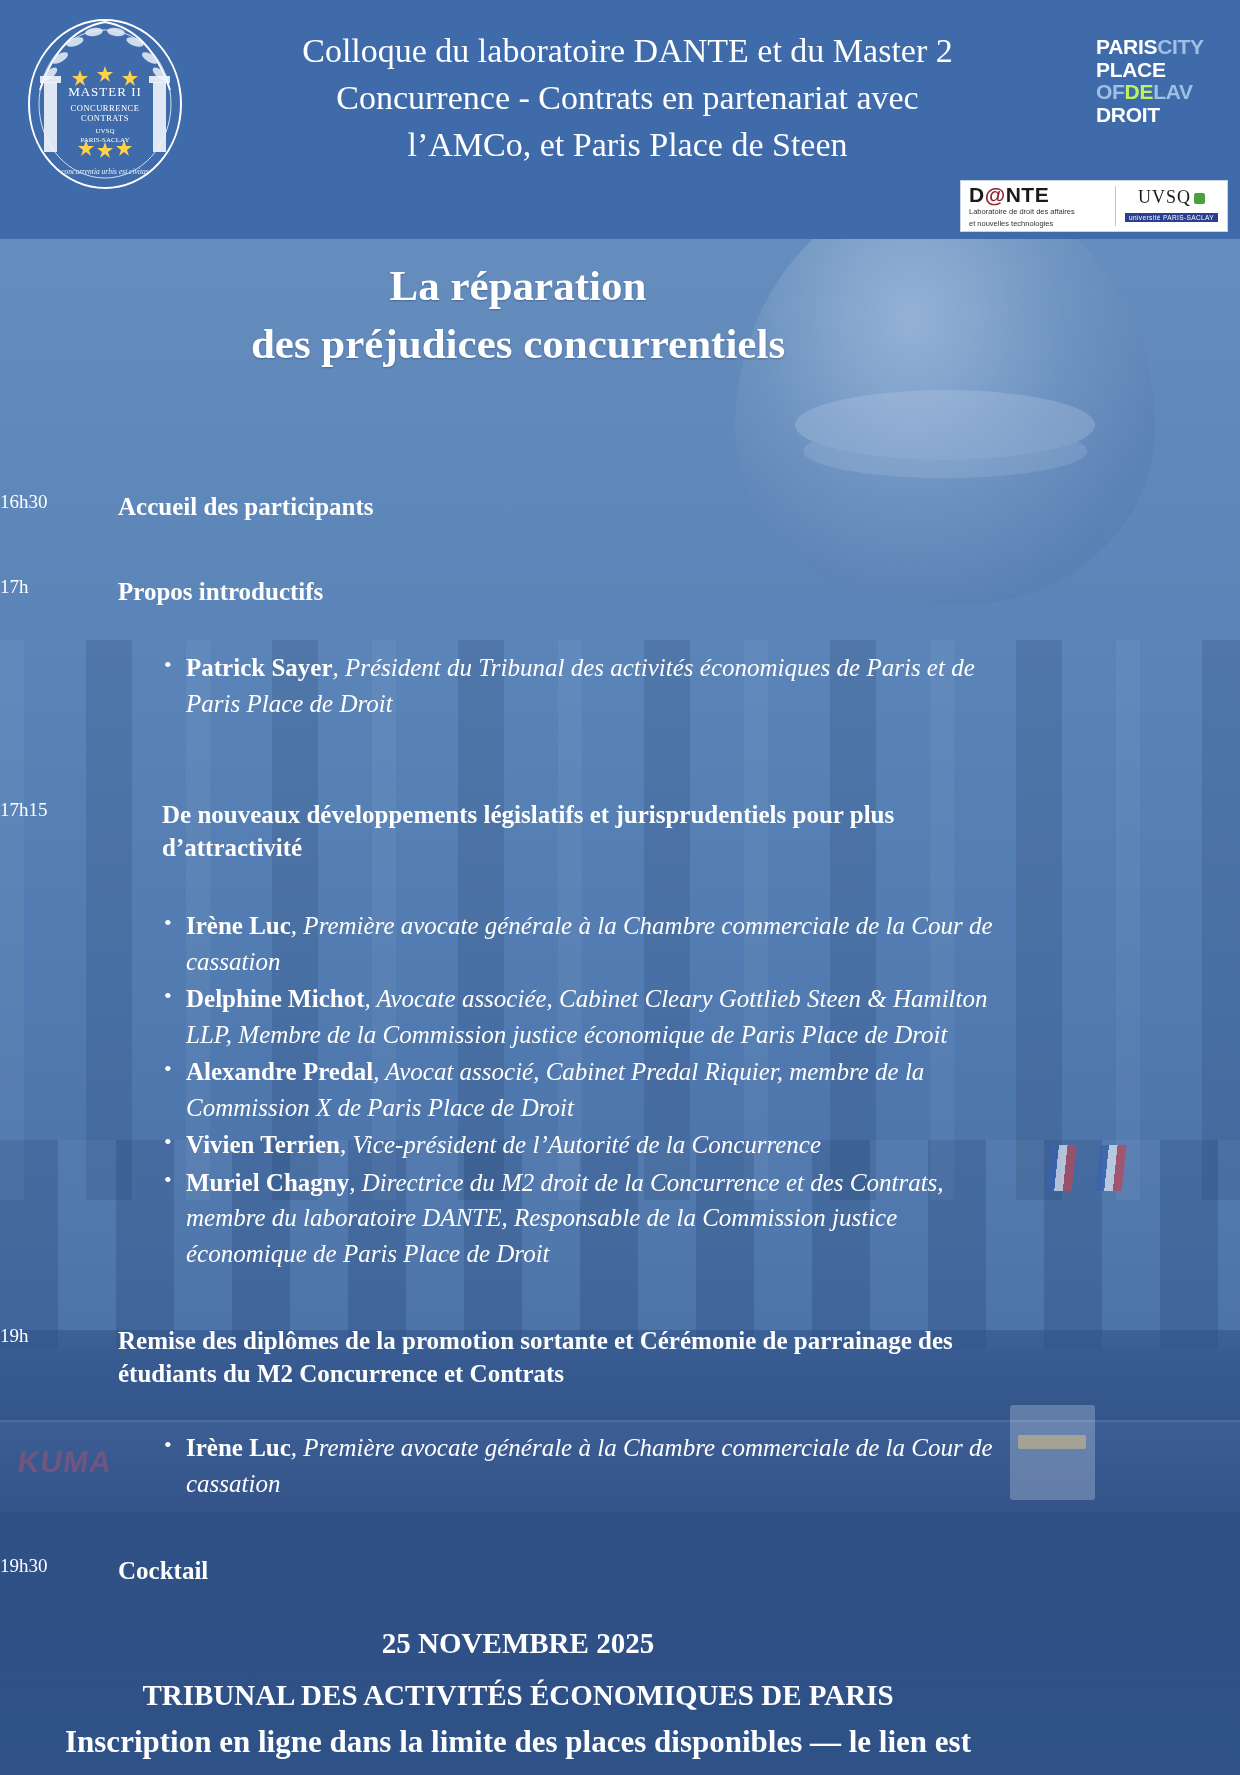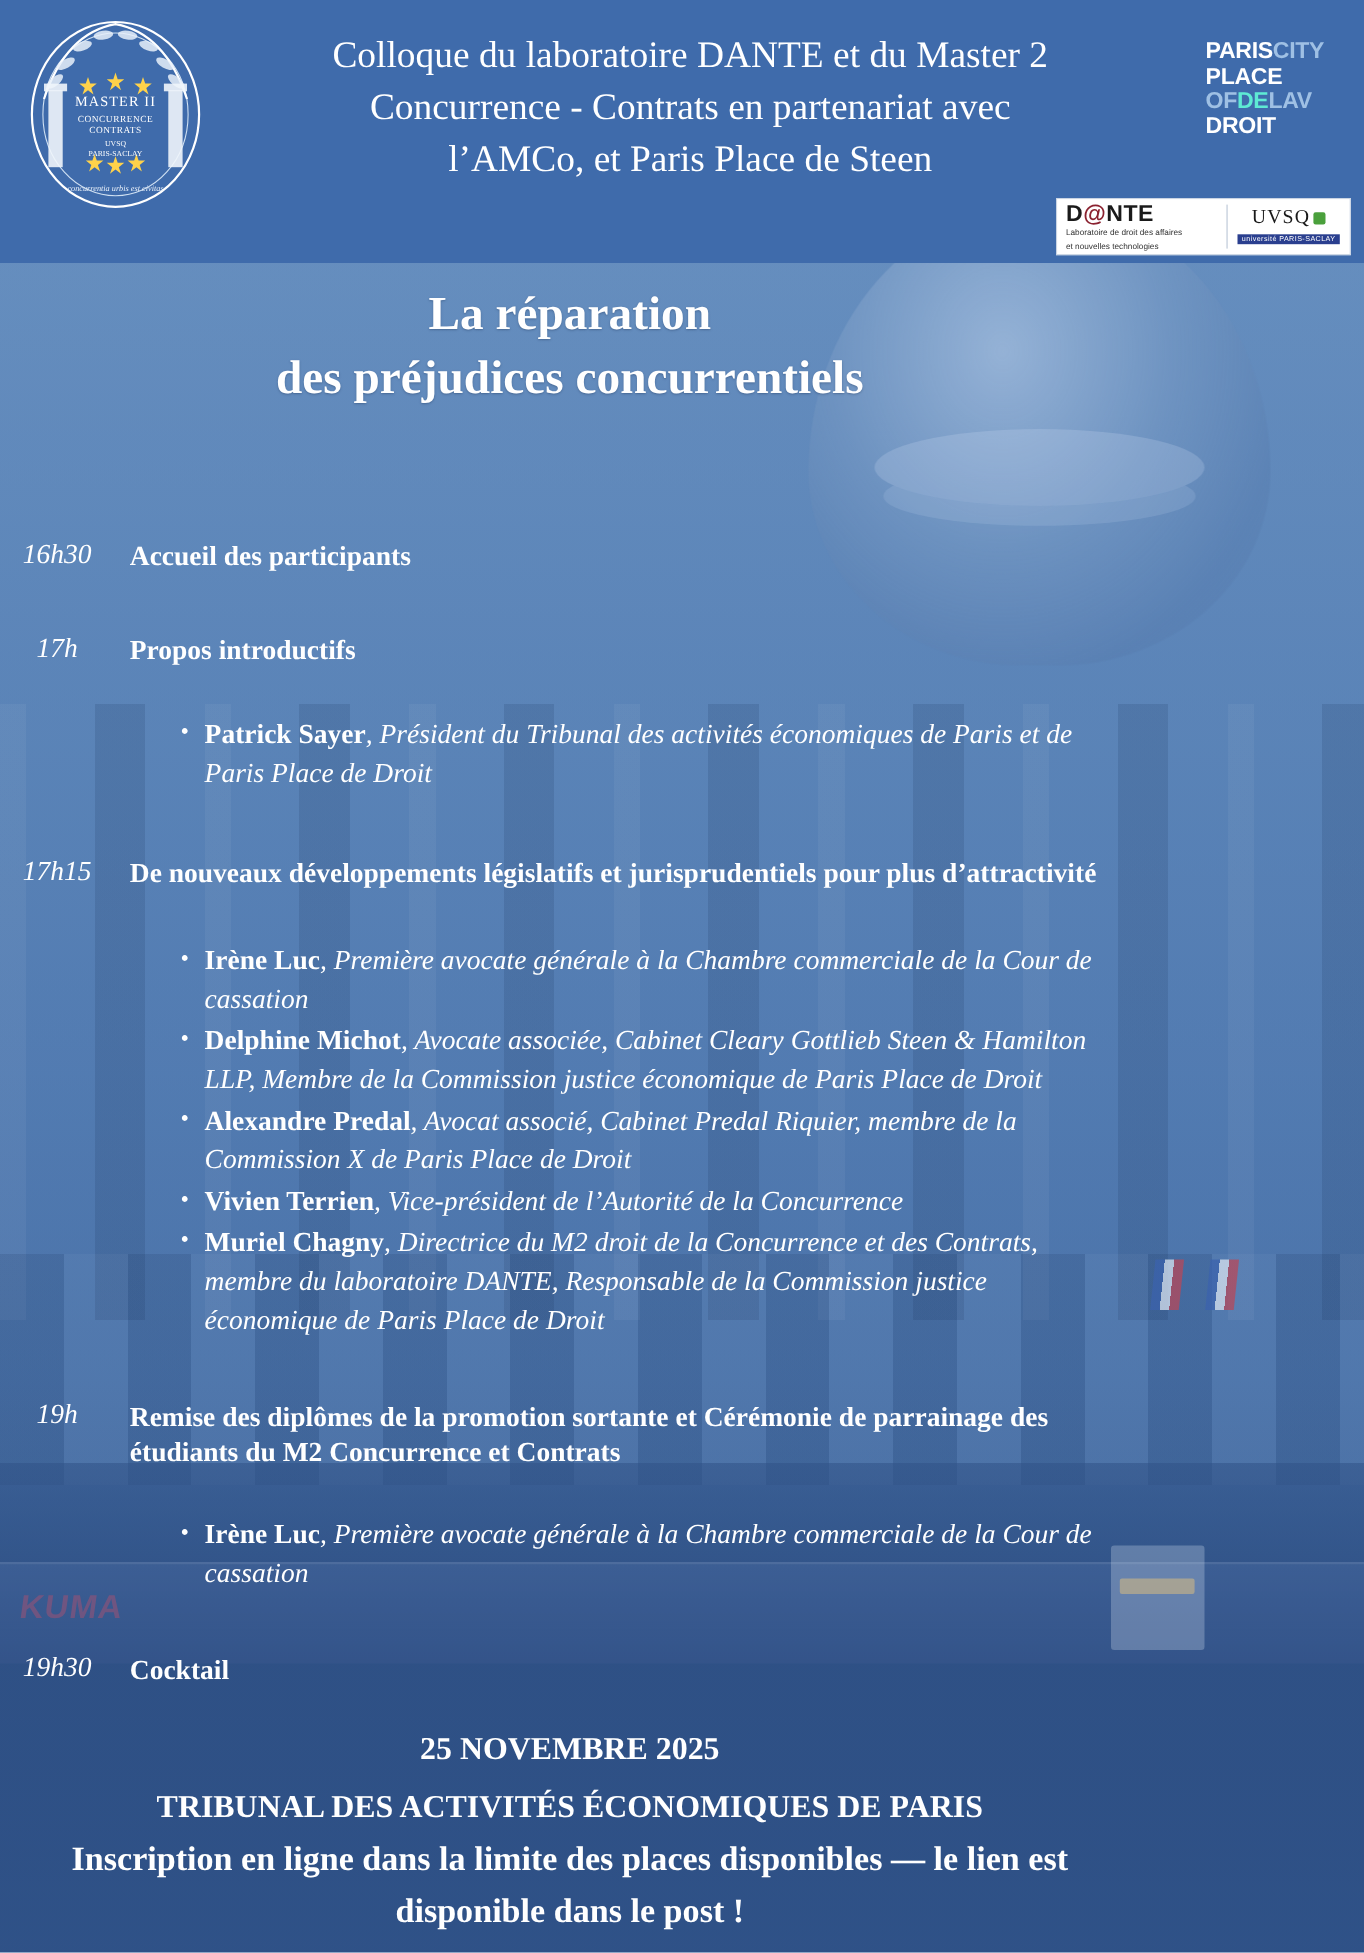--- a/index.html
+++ b/index.html
@@ -182,21 +182,21 @@
     font-family: "Liberation Sans", sans-serif;
     font-weight: bold;
     font-size: 21px;
     line-height: 1.08;
     letter-spacing: -0.3px;
   }
   .ppd .l1 .a { color: #ffffff; }
   .ppd .l1 .b { color: #9fc0e4; }
   .ppd .l2 { color: #ffffff; }
   .ppd .l3 .a { color: #9fc0e4; }
-  .ppd .l3 .b { color: #5eead4; }
+  .ppd .l3 .b { color: #bef264; }
   .ppd .l3 .c { color: #9fc0e4; }
   .ppd .l4 { color: #ffffff; }
 
   
   .logobox {
     position: absolute;
     right: 12px;
     top: 180px;
     width: 268px;
     height: 52px;
@@ -283,25 +283,24 @@
   }
 
   .row {
     position: relative;
     display: flex;
     align-items: flex-start;
   }
   .time {
     width: 118px;
     flex: none;
-    text-align: center;
+    text-align: left;
     padding-right: 14px;
-    font-size: 25px;
+    font-size: 19px;
     box-sizing: border-box;
-    font-style: italic;
   }
   .head {
     flex: 1;
     padding-right: 22px;
     font-weight: bold;
     font-size: 25px;
     line-height: 1.3;
   }
   .speakers {
     list-style: none;
@@ -324,21 +323,21 @@
     font-style: normal;
     font-size: 22px;
   }
   .speakers li b {
     font-style: normal;
     font-weight: bold;
   }
 
   .sp-16 { margin-top: 118px; }
   .sp-17 { margin-top: 52px; }
-  .sp-1715 { margin-top: 58px; }
+  .sp-1715 { margin-top: 78px; gap: 44px; }
   .sp-19 { margin-top: 54px; }
   .sp-1930 { margin-top: 54px; }
 
   .footer {
     margin-top: 36px;
     text-align: center;
     font-weight: bold;
     line-height: 1.34;
     padding: 0 40px 20px 40px;
   }

